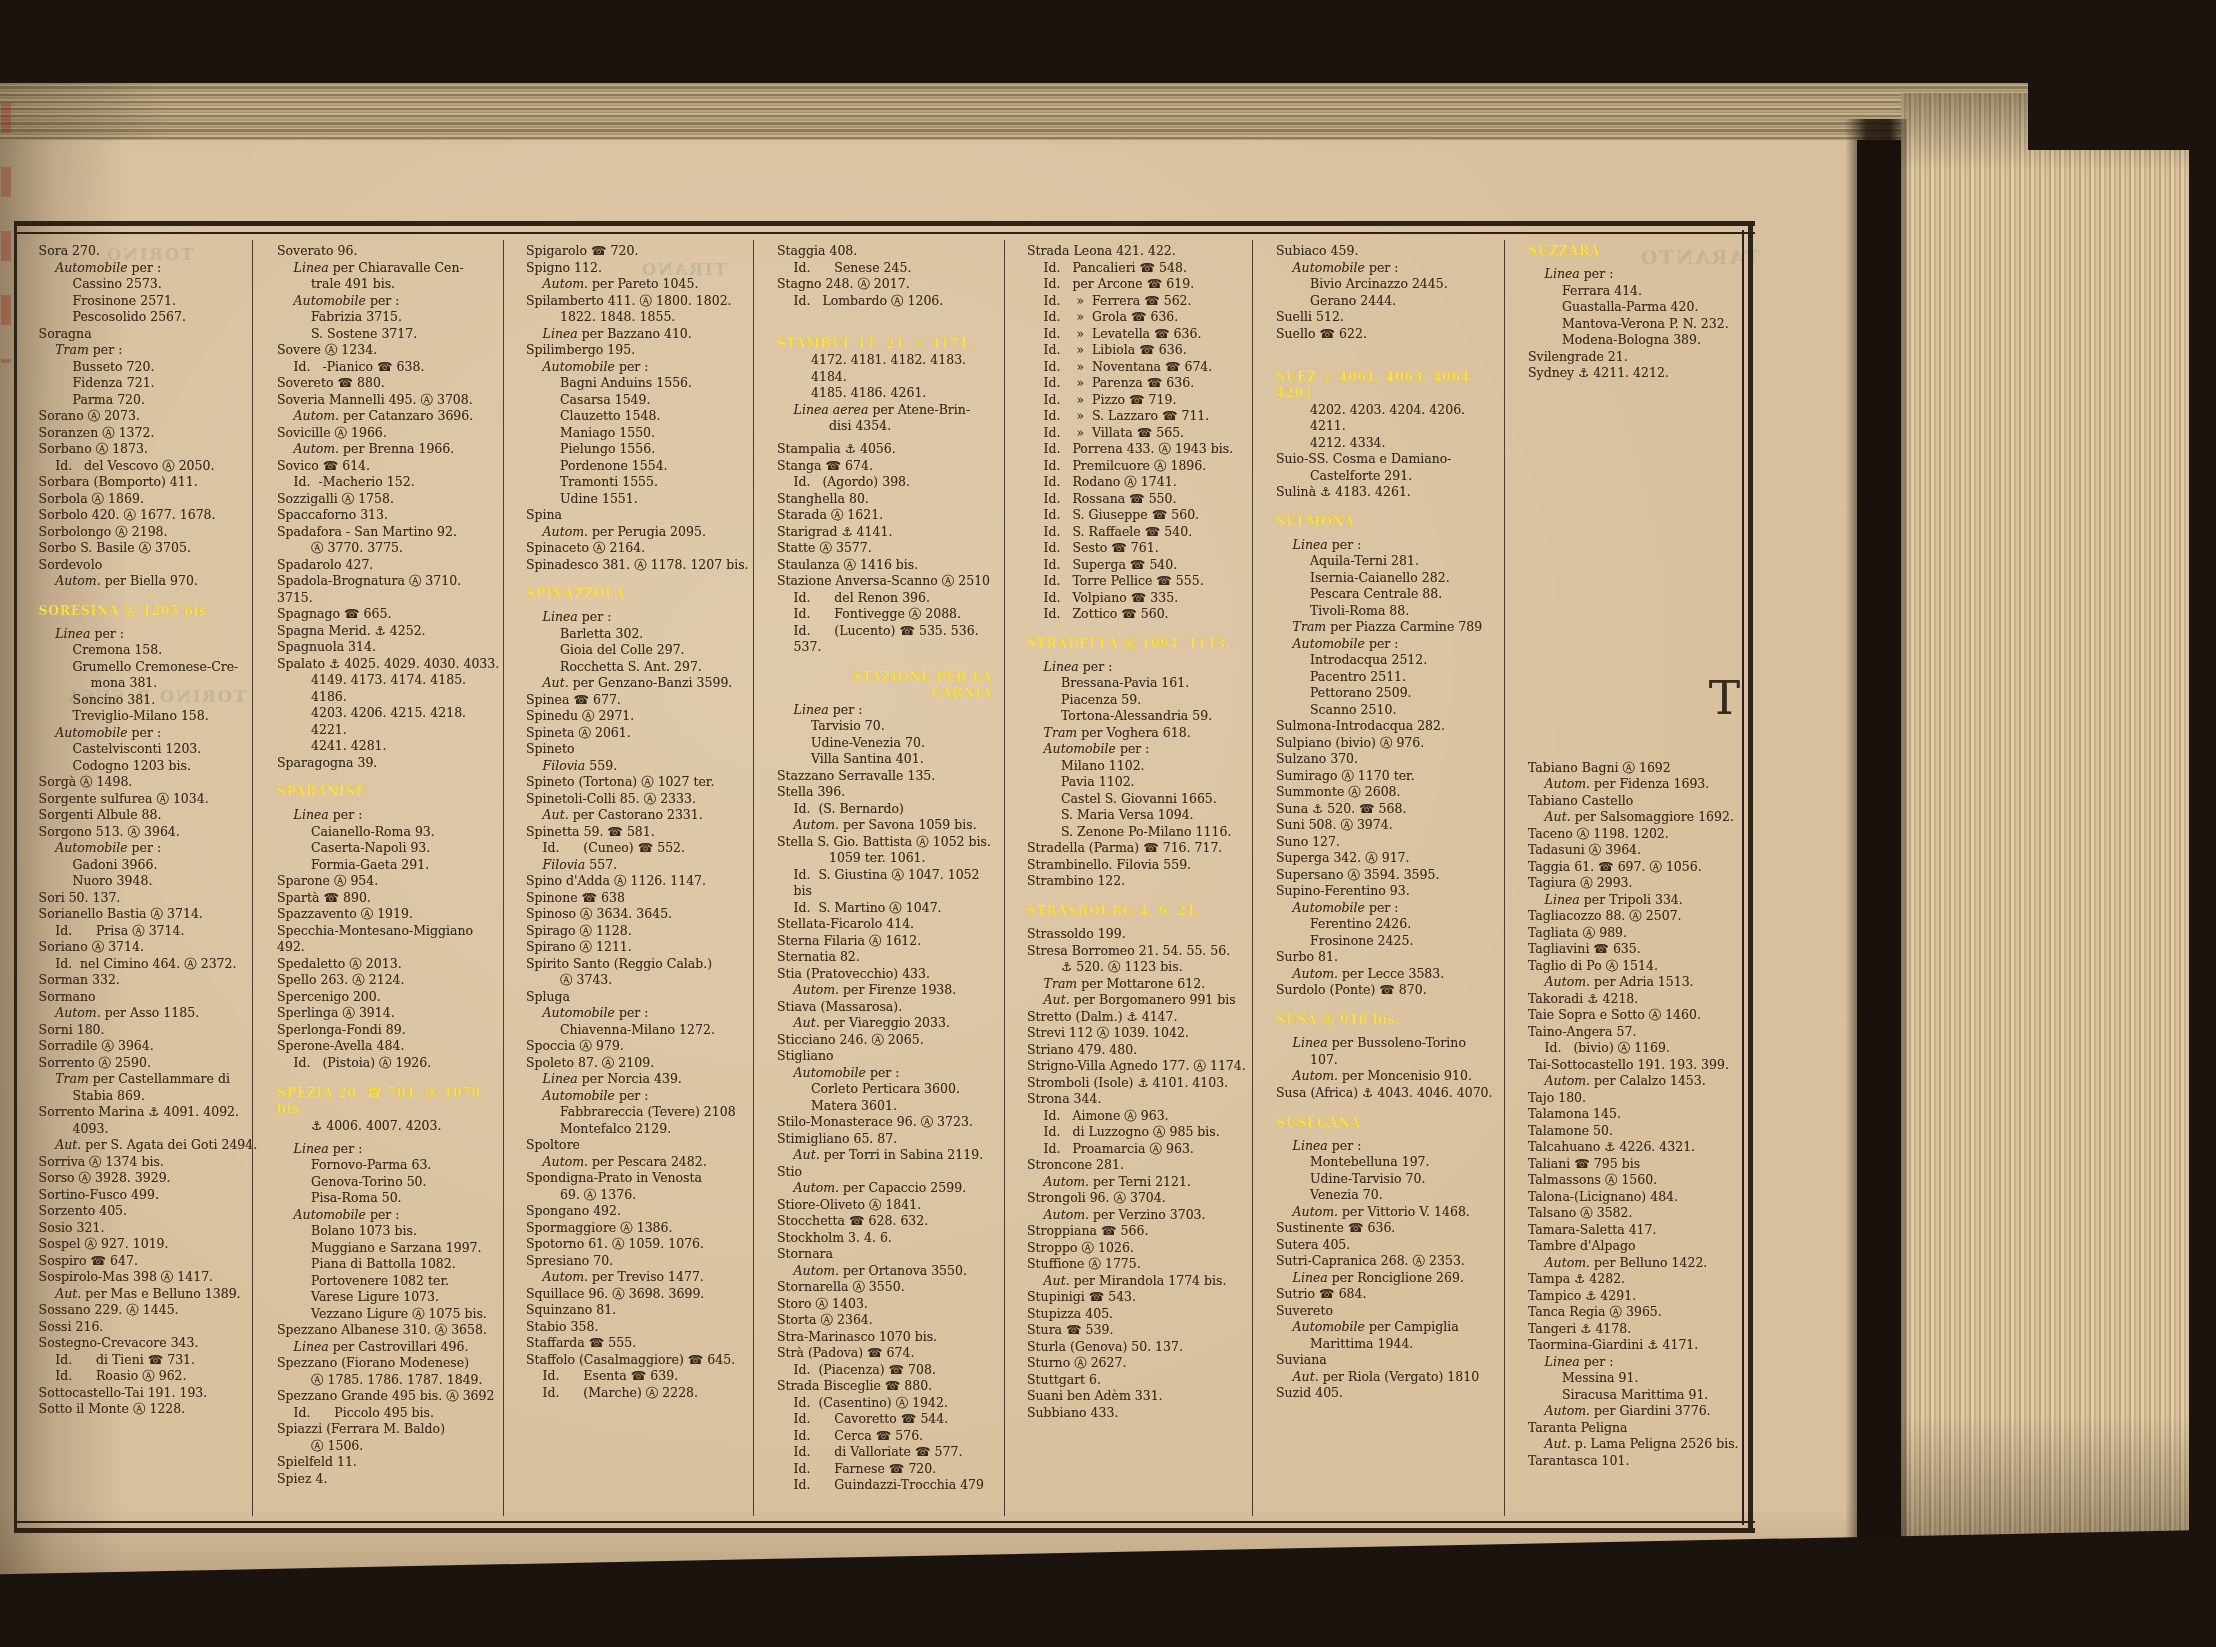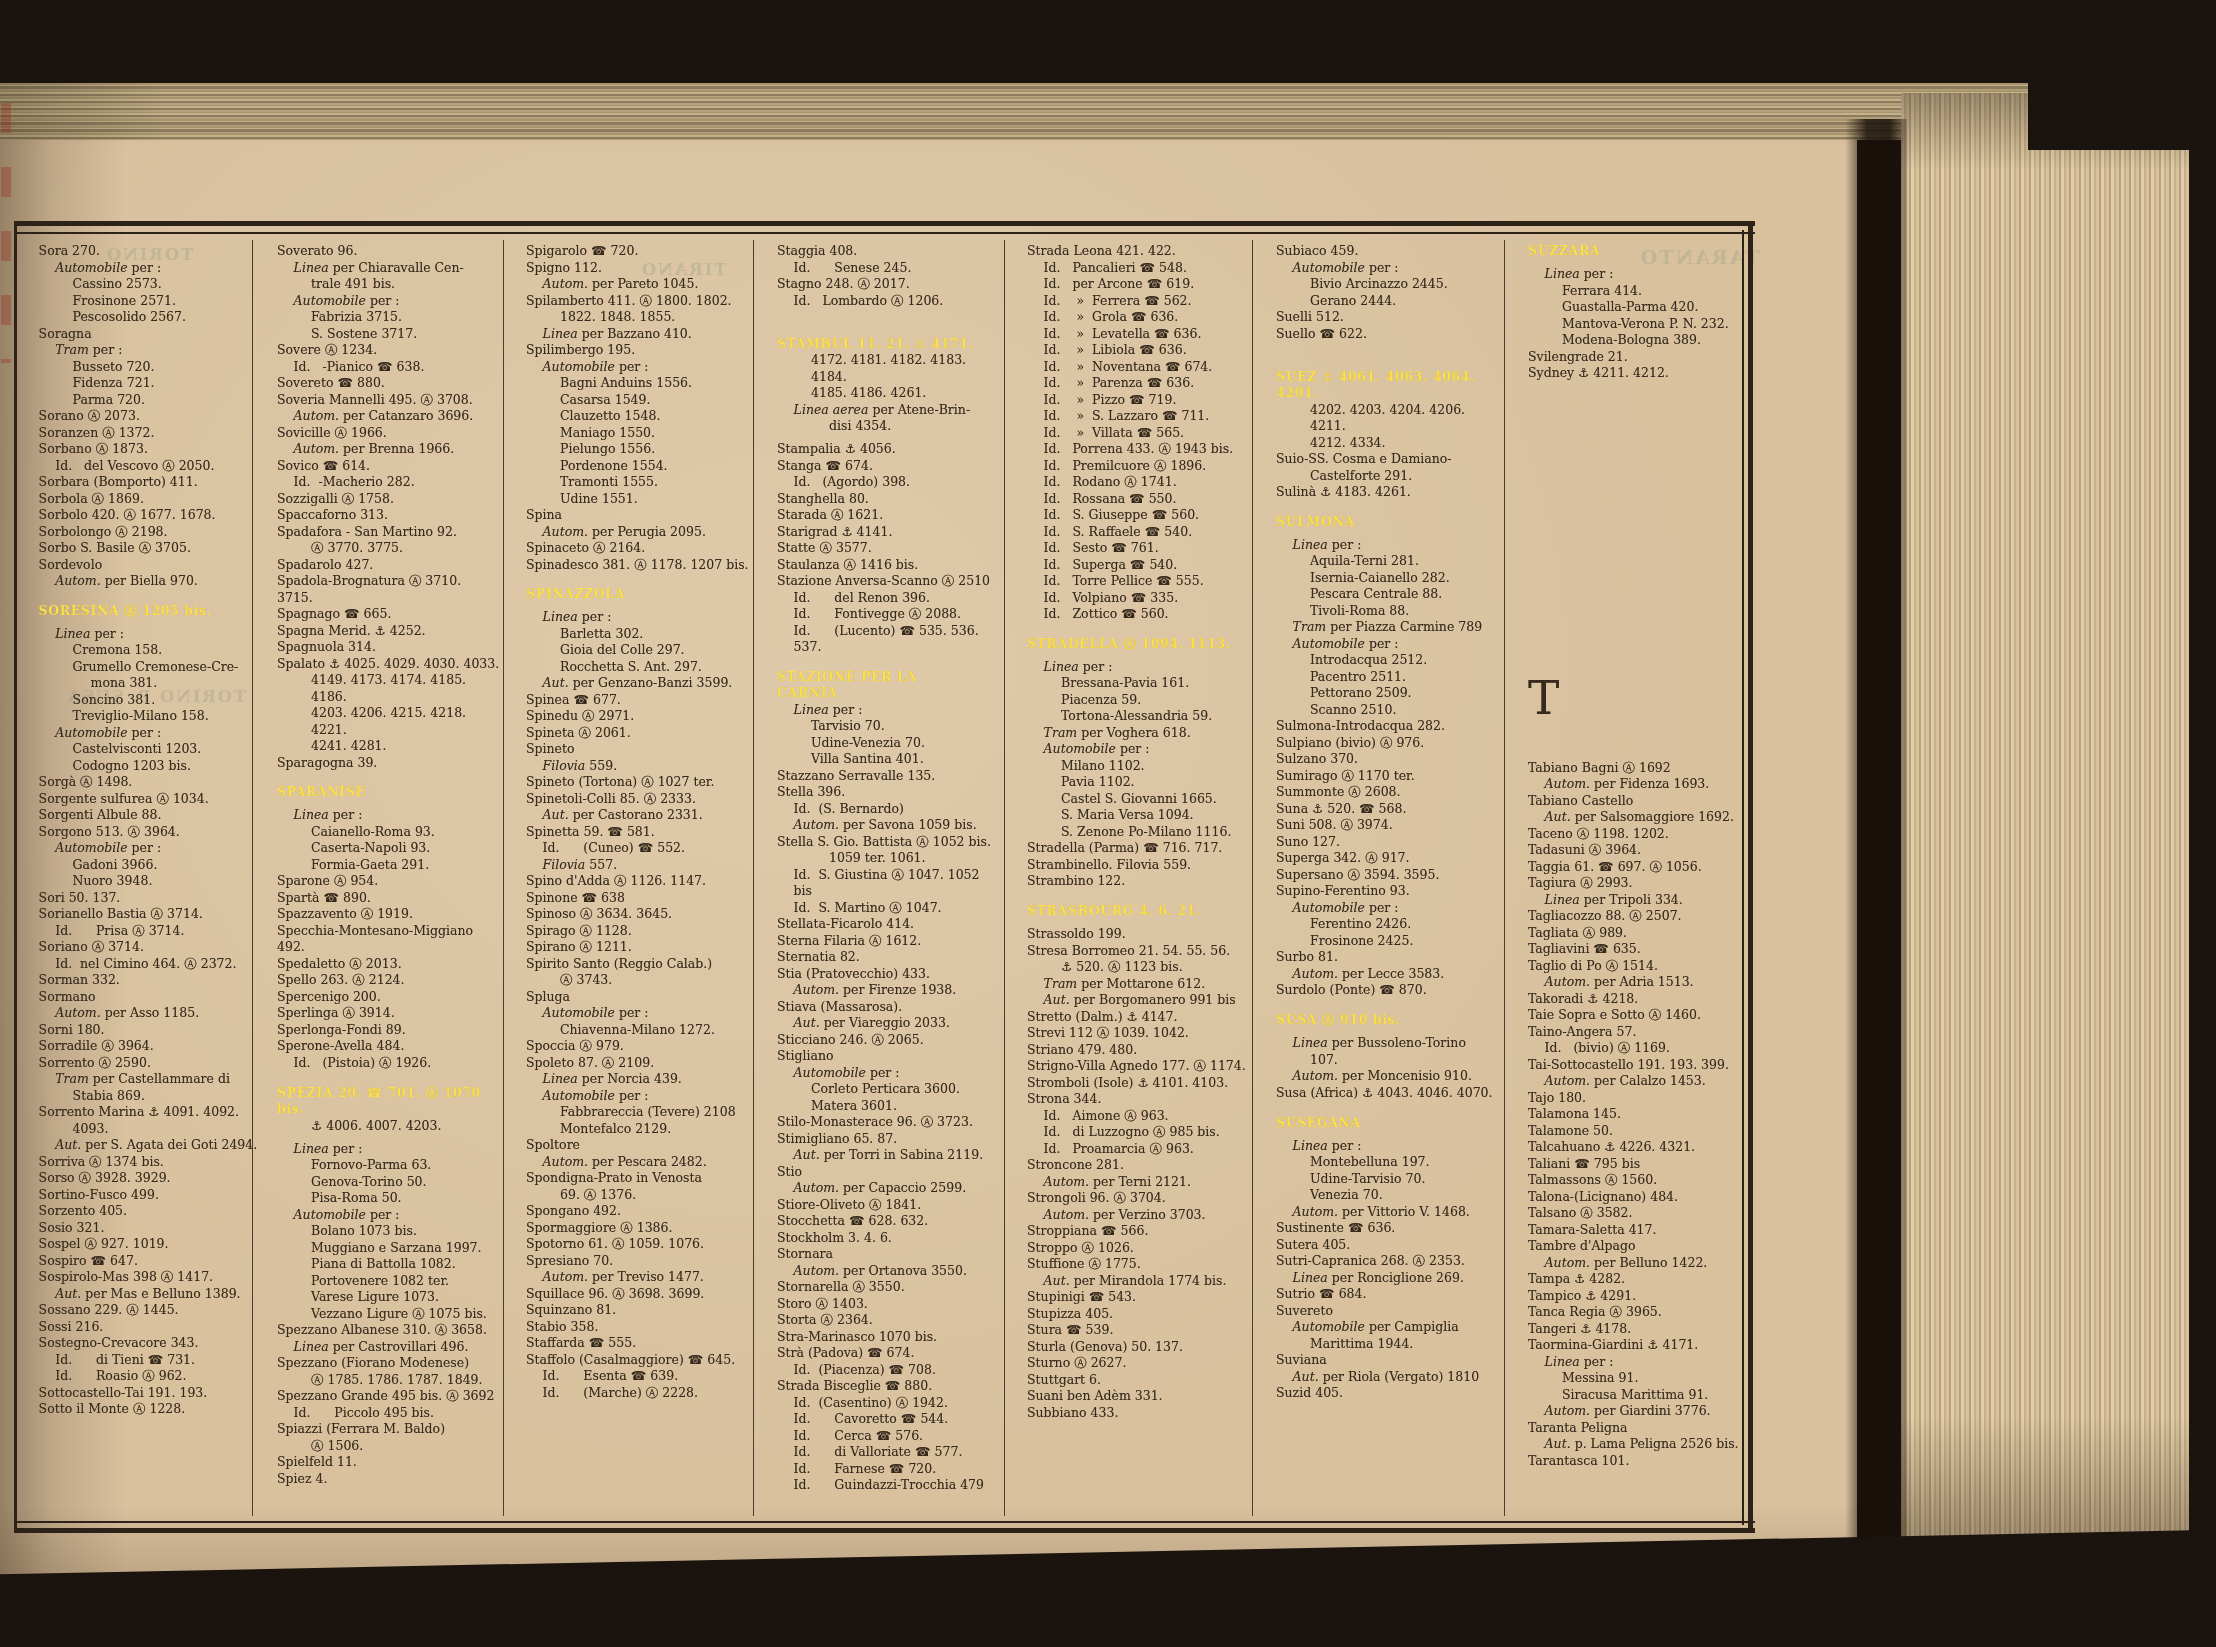--- a/index.html
+++ b/index.html
@@ -47,21 +47,21 @@
   .divider{position:absolute;top:19px;bottom:20px;width:1.1px;background:rgba(48,38,26,.85);}
   .d1{left:238px}.d2{left:489px}.d3{left:739px}.d4{left:990px}.d5{left:1238px}.d6{left:1490px}
   
   .col{position:absolute;top:243px;height:1274px;width:223px;overflow:hidden;margin-left:12px;}
   .c1{left:26.6px}.c2{left:265px}.c3{left:514px}.c4{left:765px}
   .c5{left:1015px}.c6{left:1264px}.c7{left:1516px;width:221px;}
   .line{white-space:pre-wrap;font-size:12.5px;line-height:16.5px;color:#362a1d;
         text-shadow:0 0 0.6px rgba(54,42,29,.35);}
   .i1{padding-left:16.6px}.i2{padding-left:34px}.i3{padding-left:52px}
   .b{font-weight:bold;letter-spacing:0.6px;color:#fde047;}
-  .ctr{text-align:left;padding-right:7.8px;}
+  .ctr{text-align:right;padding-right:7.8px;}
   .big{font-size:47px;line-height:55px;letter-spacing:1.1px;}
   .sp{height:13.3px}.sph{height:6.6px}.gapT{height:288px}.gapT2{height:35px}
   .line i{font-style:italic;}
   
   .ghost{position:absolute;transform:scaleX(-1);font-weight:bold;color:#97a089;opacity:.36;
          filter:blur(0.7px);letter-spacing:1.7px;font-size:16.6px;}
   .g-torino{left:105px;top:244px;}
   .g-tirano{left:640px;top:259px;}
   .g-taranto{left:1639px;top:246px;font-size:19.4px;}
   .g-torino2{left:66px;top:686px;}
@@ -182,21 +182,21 @@
       <div class="line i2">Fabrizia 3715.</div>
       <div class="line i2">S. Sostene 3717.</div>
       <div class="line ">Sovere Ⓐ 1234.</div>
       <div class="line i1">Id.   -Pianico ☎ 638.</div>
       <div class="line ">Sovereto ☎ 880.</div>
       <div class="line ">Soveria Mannelli 495. Ⓐ 3708.</div>
       <div class="line i1 li1"><i>Autom. </i>per Catanzaro 3696.</div>
       <div class="line ">Sovicille Ⓐ 1966.</div>
       <div class="line i1 li1"><i>Autom. </i>per Brenna 1966.</div>
       <div class="line ">Sovico ☎ 614.</div>
-      <div class="line i1">Id.  -Macherio 282.</div>
+      <div class="line i1">Id.  -Macherio 152.</div>
       <div class="line ">Sozzigalli Ⓐ 1758.</div>
       <div class="line ">Spaccaforno 313.</div>
       <div class="line ">Spadafora - San Martino 92.</div>
       <div class="line i2">Ⓐ 3770. 3775.</div>
       <div class="line ">Spadarolo 427.</div>
       <div class="line ">Spadola-Brognatura Ⓐ 3710. 3715.</div>
       <div class="line ">Spagnago ☎ 665.</div>
       <div class="line ">Spagna Merid. ⚓ 4252.</div>
       <div class="line ">Spagnuola 314.</div>
       <div class="line ">Spalato ⚓ 4025. 4029. 4030. 4033.</div>

